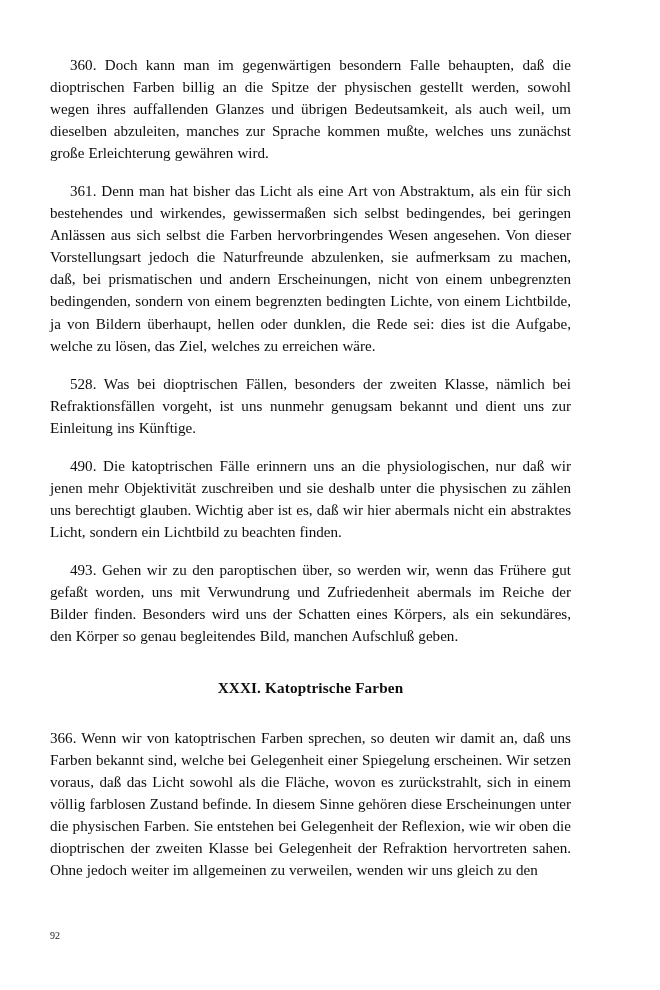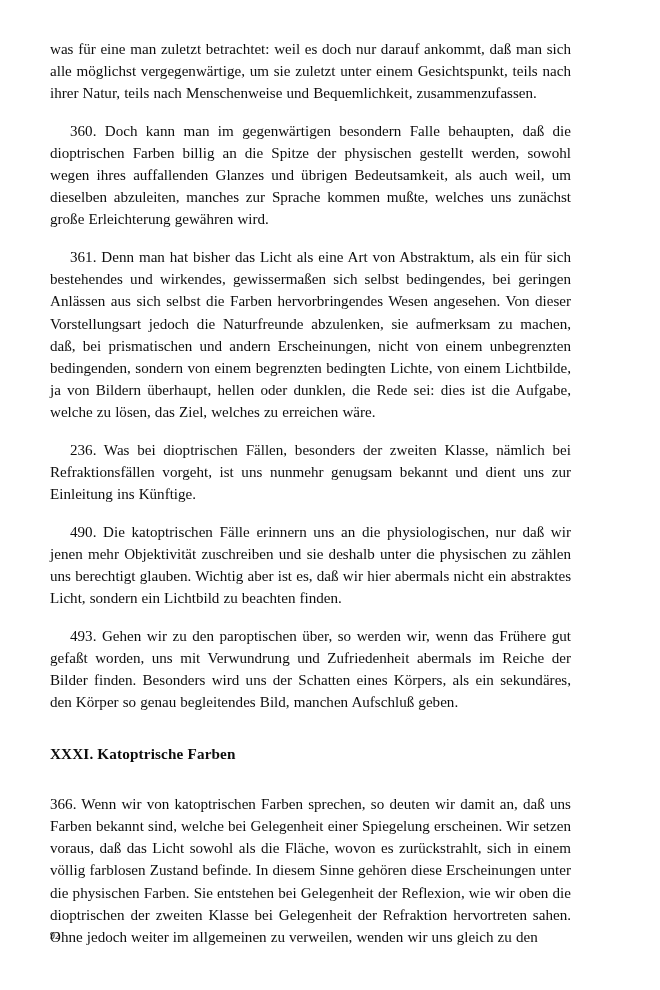--- a/index.html
+++ b/index.html
@@ -47,21 +47,21 @@
 
   p.para.noindent {
     text-indent: 0;
   }
 
   h2.section-heading {
     margin: 0;
     font-size: 15.2px;
     line-height: 22.05px;
     font-weight: bold;
-    text-align: left;
+    text-align: center;
     letter-spacing: 0.01em;
   }
 
   .gap-before-heading { height: 30px; }
   .gap-after-heading  { height: 28px; }
 
   .folio {
     position: absolute;
     left: 50px;
     top: 929px;
@@ -70,27 +70,26 @@
     color: #1a1a1a;
   }
 </style>
 </head>
 <body>
 
 <div class="page">
 
   <div class="text-block">
 
-    <p class="para noindent">was für eine man zuletzt betrachtet: weil es doch nur darauf ankommt, daß man sich alle möglichst vergegenwärtige, um sie zuletzt unter einem Gesichtspunkt, teils nach ihrer Natur, teils nach Menschenweise und Bequemlichkeit, zusammenzufassen.</p>
 
     <p class="para indent">360. Doch kann man im gegenwärtigen besondern Falle behaupten, daß die dioptrischen Farben billig an die Spitze der physischen gestellt werden, sowohl wegen ihres auffallenden Glanzes und übrigen Bedeutsamkeit, als auch weil, um dieselben abzuleiten, manches zur Sprache kommen mußte, welches uns zunächst große Erleichterung gewähren wird.</p>
 
     <p class="para indent">361. Denn man hat bisher das Licht als eine Art von Abstraktum, als ein für sich bestehendes und wirkendes, gewissermaßen sich selbst bedingendes, bei geringen Anlässen aus sich selbst die Farben hervorbringendes Wesen angesehen. Von dieser Vorstellungsart jedoch die Naturfreunde abzulenken, sie aufmerksam zu machen, daß, bei prismatischen und andern Erscheinungen, nicht von einem unbegrenzten bedingenden, sondern von einem begrenzten bedingten Lichte, von einem Lichtbilde, ja von Bildern überhaupt, hellen oder dunklen, die Rede sei: dies ist die Aufgabe, welche zu lösen, das Ziel, welches zu erreichen wäre.</p>
 
-    <p class="para indent">236. Was bei dioptrischen Fällen, besonders der zweiten Klasse, nämlich bei Refraktionsfällen vorgeht, ist uns nunmehr genugsam bekannt und dient uns zur Einleitung ins Künftige.</p>
+    <p class="para indent">528. Was bei dioptrischen Fällen, besonders der zweiten Klasse, nämlich bei Refraktionsfällen vorgeht, ist uns nunmehr genugsam bekannt und dient uns zur Einleitung ins Künftige.</p>
 
     <p class="para indent">490. Die katoptrischen Fälle erinnern uns an die physiologischen, nur daß wir jenen mehr Objektivität zuschreiben und sie deshalb unter die physischen zu zählen uns berechtigt glauben. Wichtig aber ist es, daß wir hier abermals nicht ein abstraktes Licht, sondern ein Lichtbild zu beachten finden.</p>
 
     <p class="para indent">493. Gehen wir zu den paroptischen über, so werden wir, wenn das Frühere gut gefaßt worden, uns mit Verwundrung und Zufriedenheit abermals im Reiche der Bilder finden. Besonders wird uns der Schatten eines Körpers, als ein sekundäres, den Körper so genau begleitendes Bild, manchen Aufschluß geben.</p>
 
 
     <div class="gap-before-heading"></div>
 
     <h2 class="section-heading">XXXI. Katoptrische Farben</h2>
 

